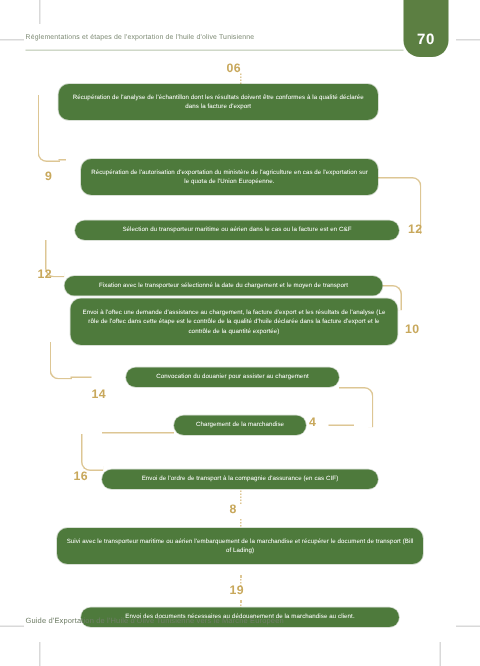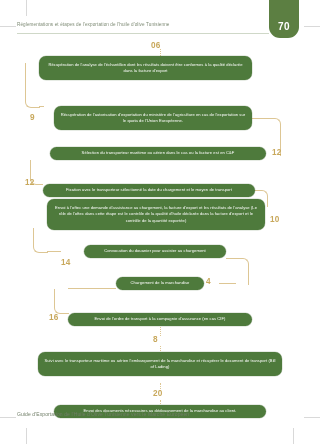--- a/index.html
+++ b/index.html
@@ -183,20 +183,20 @@
   <div class="num" style="left:49px;top:313px;">16</div>
   <div class="box" style="left:68px;top:313px;width:184px;height:13px;">
     <span>Envoi de l'ordre de transport à la compagnie d'assurance (en cas CIF)</span>
   </div>
 
   <div class="num" style="left:153px;top:335px;">8</div>
   <div class="box" style="left:38px;top:352px;width:244px;height:24px;">
     <span>Suivi avec le transporteur maritime ou aérien l'embarquement de la marchandise et récupérer le document de transport (Bill of Lading)</span>
   </div>
 
-  <div class="num" style="left:153px;top:389px;">20</div>
+  <div class="num" style="left:153px;top:389px;">19</div>
   <div class="box" style="left:54px;top:405px;width:212px;height:13px;">
     <span>Envoi des documents nécessaires au dédouanement de la marchandise au client.</span>
   </div>
 
   <div class="footer">Guide d'Exportation de l'Huile d'Olive Tunisienne vers le Marché Européen</div>
 
 </div>
 
 </body></html>

